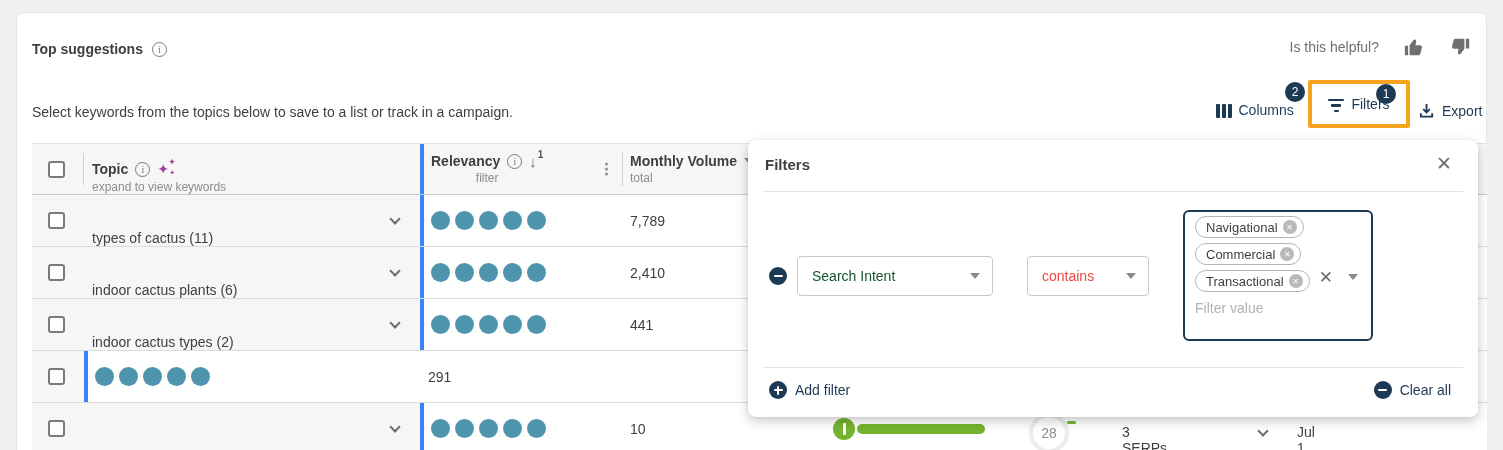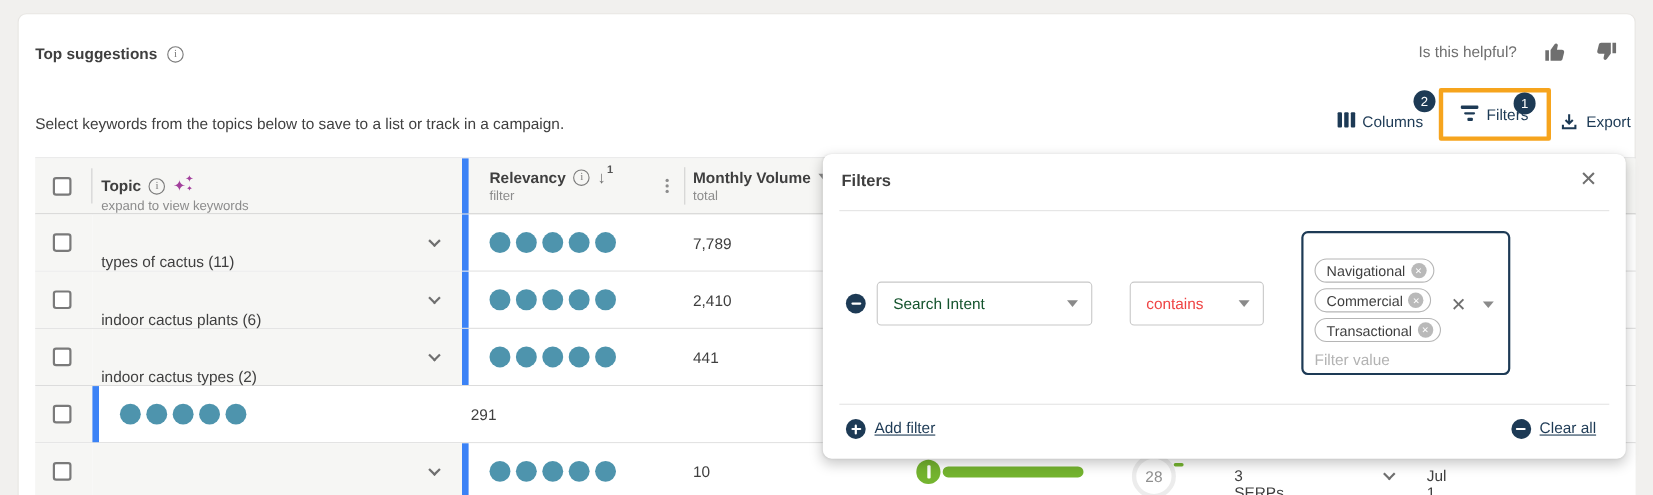--- a/index.html
+++ b/index.html
@@ -18,21 +18,21 @@
               font-size:14px; font-weight:bold; color:var(--txt); z-index:2;}
   .info{display:inline-flex; width:15px; height:15px; border:1.5px solid #7a7a7a; border-radius:50%;
         align-items:center; justify-content:center; color:#7a7a7a; font-size:10px; font-weight:normal; flex:0 0 auto;}
   .info::after{content:"i"; font-family:"Liberation Serif", serif;}
   .helpful{position:absolute; right:32px; top:36px; display:flex; align-items:center; gap:24px; z-index:2;}
   .helpful-label{font-size:14px; color:var(--gray);}
   .thumb{width:22px; height:22px;}
   .subtitle{position:absolute; left:32px; top:104px; font-size:14px; color:var(--txt); z-index:2;}
 
   
-  .tool-btn{position:absolute; display:flex; align-items:flex-start; gap:7px; color:var(--navy);
+  .tool-btn{position:absolute; display:flex; align-items:flex-end; gap:7px; color:var(--navy);
             font-size:14px; cursor:pointer; z-index:2;}
   .badge{position:absolute; width:20px; height:20px; border-radius:50%; background:var(--navy); color:#fff;
          font-size:12px; display:flex; align-items:center; justify-content:center; z-index:4;}
   .columns-icon{display:flex; gap:2.5px;}
   .columns-icon i{display:block; width:3.5px; height:14px; background:var(--navy); border-radius:1px;}
   .filter-icon{display:flex; flex-direction:column; align-items:center; gap:3px;}
   .filter-icon i{display:block; height:2.5px; background:var(--navy); border-radius:1px;}
   .filter-icon i:nth-child(1){width:16px;} .filter-icon i:nth-child(2){width:10px;} .filter-icon i:nth-child(3){width:5px;}
   .filters-highlight{position:absolute; left:1308px; top:80px; width:102px; height:48px;
                      border:4px solid var(--orange); border-radius:2px; display:flex; align-items:center;
@@ -42,21 +42,21 @@
   
   .table{position:absolute; left:32px; top:143px; width:1455px; z-index:1; border-top:1px solid #e3e3e3;}
   .trow{display:grid; grid-template-columns:52px 336px 202px 1fr; align-items:stretch;}
   .thead{height:51px; background:var(--hdr-bg); border-bottom:1px solid #c9c9c9;}
   .tbody .trow{height:52px; border-bottom:1px solid var(--line); background:#fff;}
   .cell-check{display:flex; align-items:center; padding-left:16px; position:relative;}
   .tbody .cell-check, .tbody .cell-topic{background:var(--hdr-bg);}
   .thead .cell-check::after{content:""; position:absolute; right:0; top:9px; bottom:9px; width:1px; background:#d0d0d0;}
   .checkbox{width:17px; height:17px; border:2px solid #7a7a7a; border-radius:3px; background:#fff; cursor:pointer;}
   .cell-topic{display:flex; align-items:flex-end; padding-left:8px; position:relative; font-size:14px;}
-  .cell-rel{display:flex; align-items:center; padding-left:19px; border-left:6px solid #3b82f6; position:relative;}
+  .cell-rel{display:flex; align-items:center; padding-left:7px; border-left:4px solid #3b82f6; position:relative;text-align:center;}
   .cell-vol{display:flex; align-items:center; padding-left:8px; font-size:14px; position:relative;}
   .hstack{display:flex; flex-direction:column; justify-content:center; gap:2px;}
   .hlabel{display:flex; align-items:center; gap:7px; font-size:14px; font-weight:bold; color:var(--txt);}
   .hsub{font-size:12px; color:var(--sub);}
   .sort{color:var(--gray); font-size:15px; display:inline-flex; align-items:flex-start; line-height:1;}
   .sort sup{font-size:10px; color:#555; margin-left:1px; position:relative; top:-4px;}
   .kebab{position:absolute; right:14px; top:50%; transform:translateY(-50%); color:#8c8c8c; font-size:15px;
          letter-spacing:0; line-height:5px; display:flex; flex-direction:column; gap:2px;}
   .kebab i{width:3px; height:3px; border-radius:50%; background:#8c8c8c; display:block;}
   .thead .cell-vol::before{content:""; position:absolute; left:0; top:8px; bottom:8px; width:1px; background:#d0d0d0;}
@@ -97,33 +97,33 @@
   .circle-btn{width:18px; height:18px; border-radius:50%; background:var(--navy); position:relative; cursor:pointer; flex:0 0 auto;}
   .circle-btn::before{content:""; position:absolute; left:4.5px; top:8px; width:9px; height:2px; background:#fff; border-radius:1px;}
   .circle-btn.plus::after{content:""; position:absolute; left:8px; top:4.5px; width:2px; height:9px; background:#fff; border-radius:1px;}
   .rule-remove{position:absolute; left:21px; top:127px;}
   .select{position:absolute; top:116px; height:40px; border:1px solid #c8c8c8; border-radius:4px;
           display:flex; align-items:center; justify-content:space-between; padding:0 12px 0 14px;
           font-size:14px; cursor:pointer; background:#fff;}
   .select-field{left:49px; width:196px; color:#14532d;}
   .select-op{left:279px; width:122px; color:#ef4444;}
   .multiselect{position:absolute; left:435px; top:70px; width:190px; height:131px; border:2px solid var(--navy);
-               border-radius:6px; padding:23px 10px; background:#fff; cursor:text;}
+               border-radius:6px; padding:4px 10px; background:#fff; cursor:text;}
   .tag{display:flex; align-items:center; gap:5px; border:1px solid #b5b5b5; border-radius:13px;
        padding:2.5px 6px 2.5px 10px; font-size:13px; color:var(--txt); width:max-content; margin-bottom:5px; background:#fff;}
   .tag-x{width:14px; height:14px; border-radius:50%; background:#b9b9b9; position:relative; cursor:pointer; flex:0 0 auto;}
   .tag-x::after{content:"✕"; position:absolute; left:0; top:0; width:14px; height:14px; color:#fff; font-size:8px;
                 display:flex; align-items:center; justify-content:center;}
   .ms-input{border:none; outline:none; font-size:14px; color:var(--txt); width:120px; background:transparent; margin-top:3px;}
   .ms-input::placeholder{color:#b3b3b3;}
   .ms-clear{position:absolute; right:38px; top:57px; font-size:17px; color:var(--gray); cursor:pointer; line-height:1;}
   .ms-caret{position:absolute; right:13px; top:62px;}
   .panel-footer{position:absolute; left:0; right:0; top:241px; display:flex; justify-content:space-between;
                 padding:0 27px 0 21px;}
-  .footer-action{display:flex; gap:8px; font-size:14px; color:var(--navy); cursor:pointer;text-decoration:underline;}
+  .footer-action{display:flex; align-items:center; gap:8px; font-size:14px; color:var(--navy); cursor:pointer;}
 </style>
 </head>
 <body>
 
 <div class="card"></div>
 
 <div class="page-title">
   <span>Top suggestions</span>
   <span class="info"></span>
 </div>

